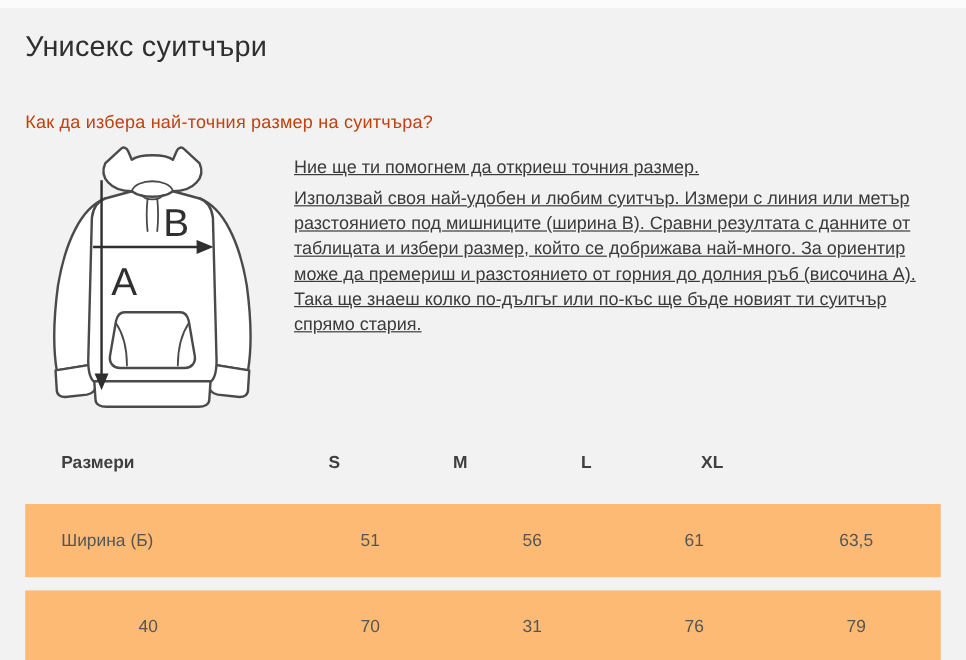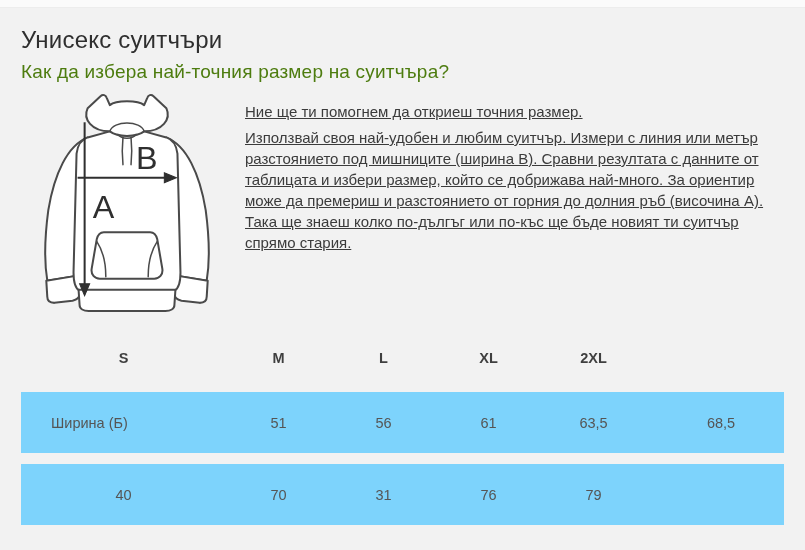--- a/index.html
+++ b/index.html
@@ -19,25 +19,25 @@
     padding: 0 21px;
   }
   .page-title {
     font-size: 24px;
     font-weight: 500;
     color: #2f2f2f;
     letter-spacing: 0.2px;
     margin-top: 18px;
   }
   .page-subtitle {
-    font-size: 19px;
+    font-size: 15px;
     font-weight: 400;
-    color: #4d7c0f;
+    color: #c2410c;
     letter-spacing: 0.2px;
-    margin-top: 7px;
+    margin-top: 40px;
   }
   .content-row {
     display: flex;
     align-items: flex-start;
     margin-top: 8px;
   }
   .diagram-wrap {
     flex: 0 0 212px;
     height: 227px;
   }
@@ -66,23 +66,24 @@
     text-align: left;
     padding-left: 30px;
   }
   .t-head {
     height: 68px;
     font-weight: bold;
     color: #3f3f3f;
   }
   .t-head .cell { font-size: 14.5px; font-weight: bold; }
   .t-data {
-    background: #7dd3fc;
+    background: #fdba74;
     height: 61px;
     color: #555555;
+    gap: 30px;
   }
   .t-data + .t-data { margin-top: 11px; }
 
   svg text {
     font-family: "Liberation Sans", "DejaVu Sans", sans-serif;
   }
 </style>
 </head>
 <body>
 
@@ -136,25 +137,25 @@
     <div class="intro-text">
       <p class="para-1">Ние ще ти помогнем да откриеш точния размер.</p>
       <p class="para-2">Използвай своя най-удобен и любим суитчър. Измери с линия или метър разстоянието под мишниците (ширина B). Сравни резултата с данните от таблицата и избери размер, който се добрижава най-много. За ориентир може да премериш и разстоянието от горния до долния ръб (височина A). Така ще знаеш колко по-дългъг или по-къс ще бъде новият ти суитчър спрямо стария.</p>
     </div>
 
   </div>
 
   <div class="size-table">
 
     <div class="t-row t-head">
+      <div class="cell first">Размери</div>
       <div class="cell">S</div>
       <div class="cell">M</div>
       <div class="cell">L</div>
       <div class="cell">XL</div>
-      <div class="cell">2XL</div>
     </div>
 
     <div class="t-row t-data">
       <div class="cell first">Ширина (Б)</div>
       <div class="cell">51</div>
       <div class="cell">56</div>
       <div class="cell">61</div>
       <div class="cell">63,5</div>
       <div class="cell">68,5</div>
     </div>

